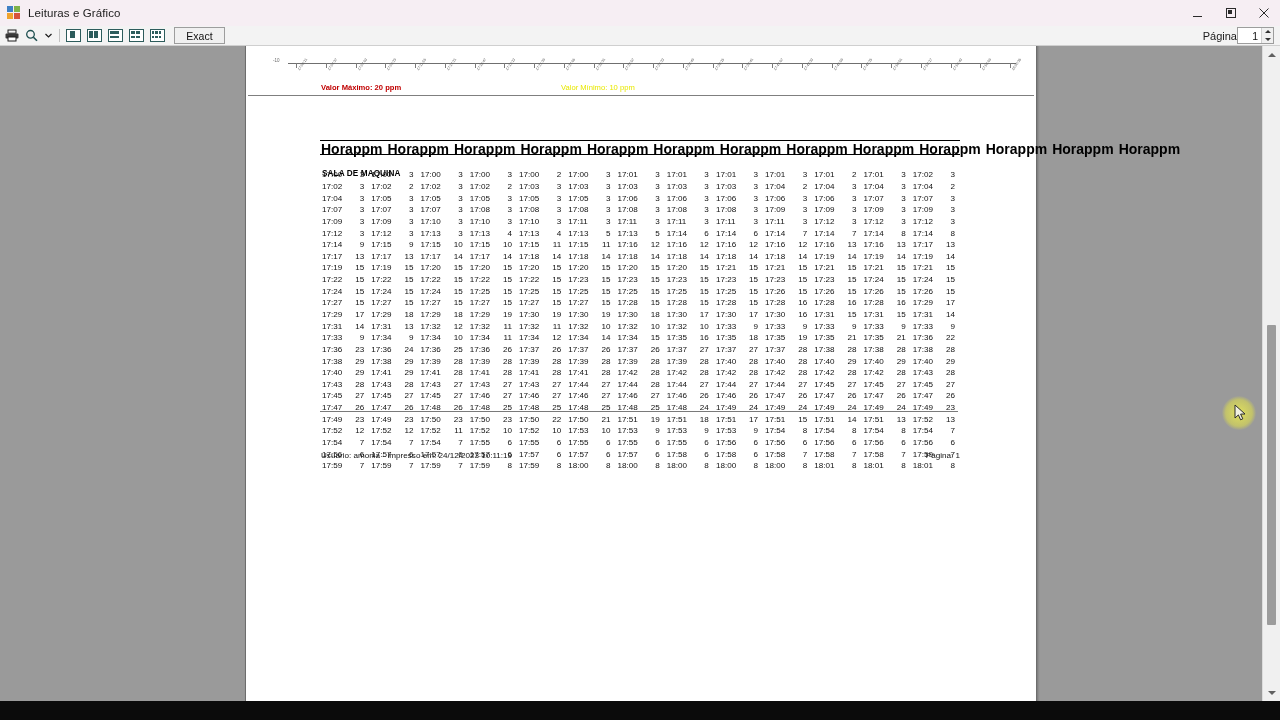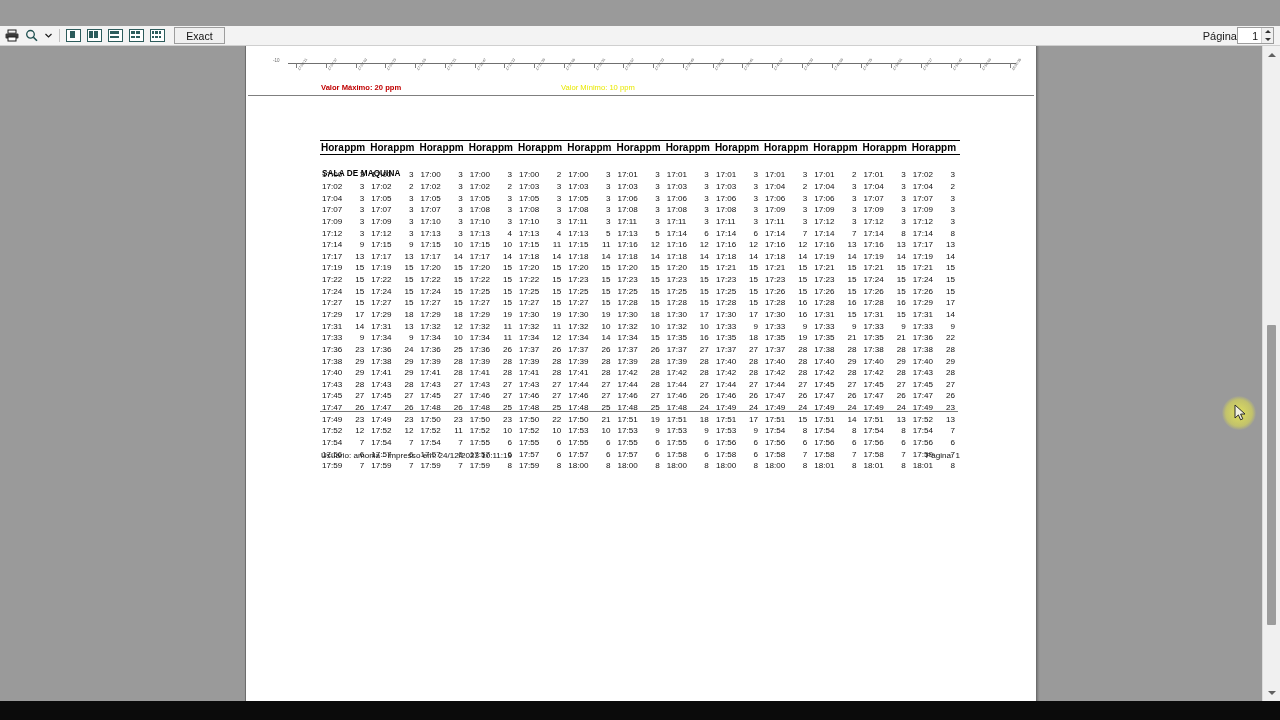--- a/index.html
+++ b/index.html
@@ -102,22 +102,22 @@
   .ann-max{position:absolute;left:73px;top:266px;font-size:7.6px;font-weight:bold;color:#c00000;}
   .ann-min{position:absolute;left:313px;top:266px;font-size:7.6px;font-weight:normal;color:#e8e800;}
 
   
   .tablearea{position:absolute;left:0;top:279px;width:790px;height:646px;}
   .thead{
     position:absolute;left:74px;top:44px;width:640px;
     border-top:1px solid #000;border-bottom:1px solid #000;
     height:13px;display:flex;
   }
-  .thcol{flex:1 1 0;display:flex;align-items:center;justify-content:space-between;
-     padding:0 4px 0 1px;font-size:10px;color:#000;font-weight:bold;}
+  .thcol{flex:1 1 0;display:flex;justify-content:space-between;
+     padding:0 4px 0 1px;font-size:14px;color:#000;font-weight:bold;}
   .thcol .h{}
   .thcol .p{}
   .sectlabel{position:absolute;left:76px;top:73px;font-size:8.2px;font-weight:bold;color:#000;
      letter-spacing:.1px;text-align:center;}
   .rows{position:absolute;left:74px;top:73px;width:640px;}
   .trow{display:flex;height:11.65px;}
   .tcell{flex:1 1 0;display:flex;align-items:center;justify-content:space-between;
      padding:0 5px 0 2px;font-size:8.1px;color:#111;white-space:nowrap;}
   .tcell .t{}
   .tcell .v{}
@@ -147,20 +147,42 @@
     position:absolute;left:1222px;top:396px;width:34px;height:34px;border-radius:50%;
     background:radial-gradient(circle,rgba(236,236,80,.85) 0%,rgba(226,226,70,.55) 55%,rgba(226,226,70,0) 72%);
   }
   .cursor-arrow{position:absolute;left:1234px;top:404px;}
 </style>
 </head>
 <body>
 
 <div id="root">
 
+  <div class="titlebar">
+    <div class="app-icon">
+      <i class="q1"></i>
+        <i class="q2"></i>
+        <i class="q3"></i>
+        <i class="q4"></i>
+    </div>
+    <div class="title-text">Leituras e Gráfico</div>
+    <div class="wincontrols">
+      <div class="wc">
+          <span class="min"></span>
+        </div>
+      <div class="wc">
+          <span class="restore"></span>
+        </div>
+      <div class="wc close">
+        <svg width="10" height="10" viewBox="0 0 10 10">
+            <path d="M0.5 0.5 L9.5 9.5 M9.5 0.5 L0.5 9.5" stroke="currentColor" stroke-width="1" fill="none"></path>
+          </svg>
+      </div>
+    </div>
+  </div>
 
   <div class="toolbar">
 
     <div class="tb-btn" style="margin-left:3px;">
       <svg class="ico" width="14" height="13" viewBox="0 0 14 13">
         <rect x="3" y="1" width="8" height="3.2" fill="none" stroke="#1d1d1d" stroke-width="1"></rect>
         <path d="M1.5 4.5 h11 a1 1 0 0 1 1 1 v3 a1 1 0 0 1 -1 1 h-11 a1 1 0 0 1 -1 -1 v-3 a1 1 0 0 1 1 -1 z" fill="#3a3a3a"></path>
         <rect x="3" y="8" width="8" height="4" fill="#fff" stroke="#1d1d1d" stroke-width="1"></rect>
       </svg>
     </div>

